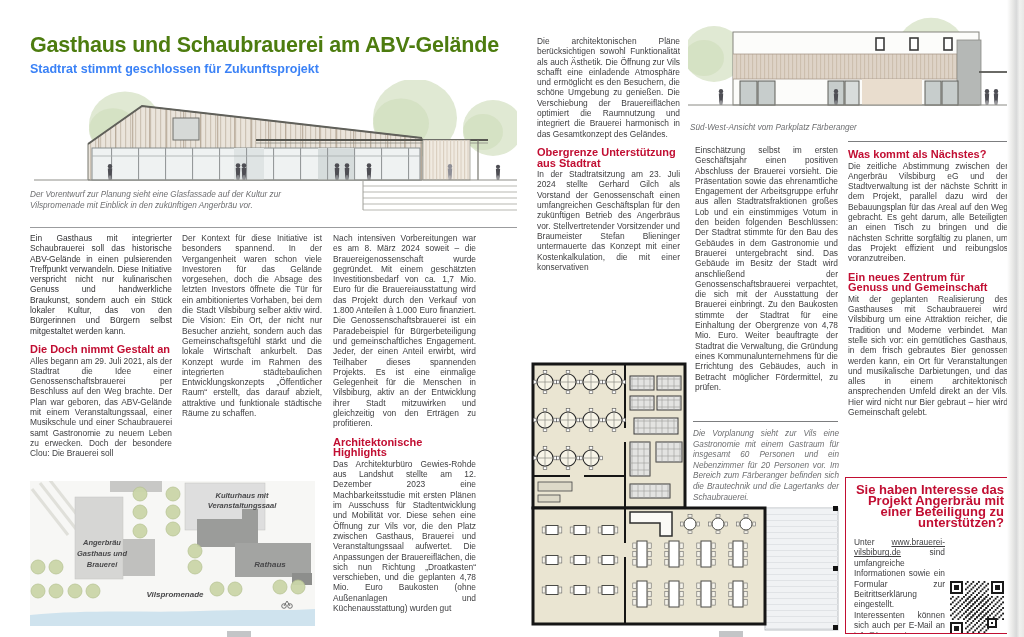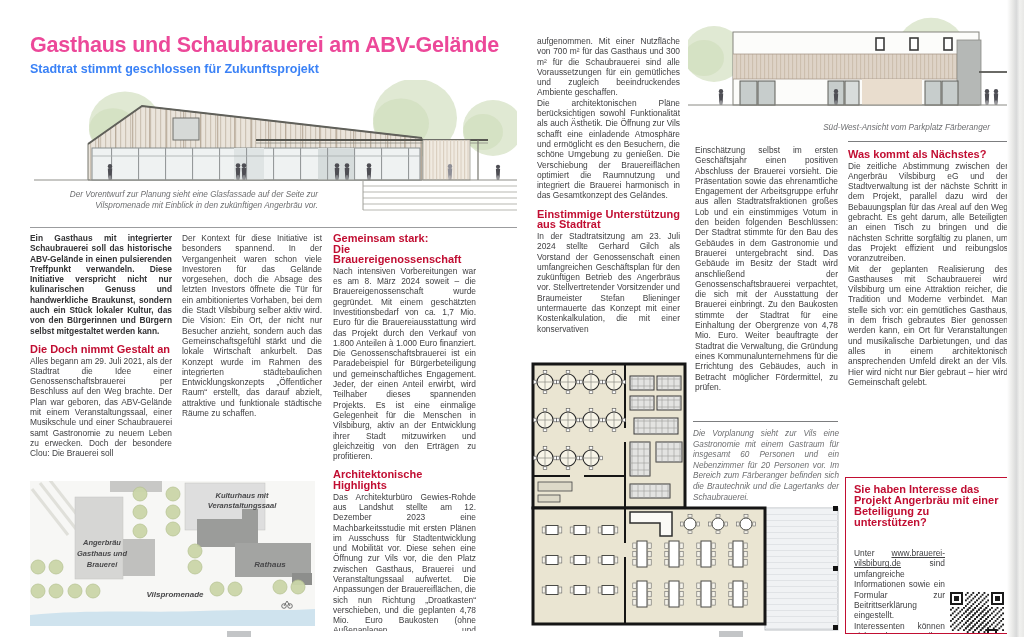--- a/index.html
+++ b/index.html
@@ -1,30 +1,30 @@
 <!DOCTYPE html>
 <html><head>
 <meta charset="utf-8">
 <style>
   *{margin:0;padding:0;box-sizing:border-box}
   html,body{width:1024px;height:637px;background:#ffffff;overflow:hidden}
   body{position:relative;font-family:"Liberation Sans",sans-serif;color:#414143}
   .abs{position:absolute}
-  .title{position:absolute;left:30px;top:33px;font-size:21.5px;font-weight:bold;color:#ec4899;letter-spacing:-.2px}
+  .title{position:absolute;left:30px;top:33px;font-size:21.5px;font-weight:bold;color:#4d7c0f;letter-spacing:-.2px}
   .subtitle{position:absolute;left:30px;top:62px;font-size:12.5px;font-weight:bold;color:#3b82f6}
   .col{position:absolute;text-align:justify;font-size:8.4px;line-height:10.3px;color:#414143;overflow:hidden;hyphens:auto}
   .col p{margin:0}
-  .intro{font-weight:bold;color:#333335}
+  .intro{font-weight:normal;color:#333335}
   h3.red{color:#c10e32;font-size:11px;line-height:10.6px;font-weight:bold;margin:8px 0 1px;text-align:left}
   .col h3.red:first-child{margin-top:0}
   .blk{display:block}
-  .caption{position:absolute;font-style:italic;color:#6e6f71;font-size:8.2px;line-height:10.6px;text-align:right}
+  .caption{position:absolute;font-style:italic;color:#6e6f71;font-size:8.2px;line-height:10.6px;text-align:left}
   .rule{position:absolute;height:1px;background:#9b9c9e}
   .infobox{position:absolute;border:1.6px solid #c10e32;padding:6px 8px 5px;font-size:8.4px;line-height:10.4px;color:#414143;text-align:justify;overflow:hidden;background:#fff}
-  .infobox .bh{color:#c10e32;font-weight:bold;font-size:11px;line-height:11px;text-align:left;margin-bottom:20px}
+  .infobox .bh{color:#c10e32;font-weight:bold;font-size:13px;line-height:11px;text-align:right;margin-bottom:9px}
   .infobox a{color:#414143;text-decoration:underline;cursor:pointer}
   .qr{float:right;width:54px;height:54px;margin:44px 0 0 5px}
   .edge{position:absolute;top:0;right:0;width:17px;height:637px;
         background:linear-gradient(to right,#ffffff 0%,#ebebe9 30%,#d8d9d9 55%,#f1f1ef 75%,#e8e8e6 100%)}
   .tab{position:absolute;bottom:0;height:6px;width:24px;background:#c3c5c7}
   svg text{font-family:"Liberation Sans",sans-serif}
 </style>
 </head>
 <body>
 
@@ -89,41 +89,37 @@
   <line x1="4" y1="100" x2="487" y2="100" stroke="#8f8f89" stroke-width="1"></line>
   <g stroke="#b7b7b1" stroke-width="1">
     <line x1="333" y1="106" x2="487" y2="106"></line>
       <line x1="333" y1="112" x2="487" y2="112"></line>
     <line x1="333" y1="118" x2="487" y2="118"></line>
       <line x1="333" y1="124" x2="487" y2="124"></line>
     <line x1="333" y1="130" x2="487" y2="130"></line>
       <line x1="333" y1="100" x2="333" y2="130" stroke="#a0a09a"></line>
   </g>
 </svg>
-<div class="caption" style="left:30px;top:190px;width:288px">Der Vorentwurf zur Planung sieht eine Glasfassade auf der Seite zur Vilspromenade mit Einblick in den zukünftigen Angerbräu vor.</div>
+<div class="caption" style="left:30px;top:190px;width:288px">Der Vorentwurf zur Planung sieht eine Glasfassade auf der Kultur zur Vilspromenade mit Einblick in den zukünftigen Angerbräu vor.</div>
 
 <div class="rule" style="left:30px;top:227px;width:487px"></div>
 
 <div class="col" style="left:30px;top:233px;width:142px;height:248px">
   <p class="intro">Ein Gasthaus mit integrierter Schaubrauerei soll das historische ABV-Gelände in einen pulsierenden Treffpunkt verwandeln. Diese Initiative verspricht nicht nur kulinarischen Genuss und handwerkliche Braukunst, sondern auch ein Stück lokaler Kultur, das von den Bürgerinnen und Bürgern selbst mitgestaltet werden kann.</p>
   <h3 class="red">
       <span class="blk">Die Doch nimmt Gestalt an</span>
     </h3>
   <p>Alles begann am 29. Juli 2021, als der Stadtrat die Idee einer Genossenschaftsbrauerei per Beschluss auf den Weg brachte. Der Plan war geboren, das ABV-Gelände mit einem Veranstaltungssaal, einer Musikschule und einer Schaubrauerei samt Gastronomie zu neuem Leben zu erwecken. Doch der besondere Clou: Die Brauerei soll</p>
 </div>
 
 <div class="col" style="left:182px;top:233px;width:140px;height:250px">
   <p>Der Kontext für diese Initiative ist besonders spannend. In der Vergangenheit waren schon viele Investoren für das Gelände vorgesehen, doch die Absage des letzten Investors öffnete die Tür für ein ambitioniertes Vorhaben, bei dem die Stadt Vilsbiburg selber aktiv wird. Die Vision: Ein Ort, der nicht nur Besucher anzieht, sondern auch das Gemeinschaftsgefühl stärkt und die lokale Wirtschaft ankurbelt. Das Konzept wurde im Rahmen des integrierten städtebaulichen Entwicklungskonzepts „Öffentlicher Raum“ erstellt, das darauf abzielt, attraktive und funktionale städtische Räume zu schaffen.</p>
 </div>
 
 <div class="col" style="left:333px;top:233px;width:143px;height:398px">
-  <h3 class="red">
-    <span class="blk">Gemeinsam stark:</span>
-    <span class="blk">Die Brauereigenossenschaft</span>
-  </h3>
   <p>Nach intensiven Vorbereitungen war es am 8. März 2024 soweit – die Brauereigenossenschaft wurde gegründet. Mit einem geschätzten Investitionsbedarf von ca. 1,7 Mio. Euro für die Brauereiausstattung wird das Projekt durch den Verkauf von 1.800 Anteilen à 1.000 Euro finanziert. Die Genossenschaftsbrauerei ist ein Paradebeispiel für Bürgerbeteiligung und gemeinschaftliches Engagement. Jeder, der einen Anteil erwirbt, wird Teilhaber dieses spannenden Projekts. Es ist eine einmalige Gelegenheit für die Menschen in Vilsbiburg, aktiv an der Entwicklung ihrer Stadt mitzuwirken und gleichzeitig von den Erträgen zu profitieren.</p>
   <h3 class="red">
       <span class="blk">Architektonische Highlights</span>
     </h3>
   <p>Das Architekturbüro Gewies-Rohde aus Landshut stellte am 12. Dezember 2023 eine Machbarkeitsstudie mit ersten Plänen im Ausschuss für Stadtentwicklung und Mobilität vor. Diese sehen eine Öffnung zur Vils vor, die den Platz zwischen Gasthaus, Brauerei und Veranstaltungssaal aufwertet. Die Anpassungen der Brauereiflächen, die sich nun Richtung „Droatkasten“ verschieben, und die geplanten 4,78 Mio. Euro Baukosten (ohne Außenanlagen und Küchenausstattung) wurden gut</p>
 </div>
 
 <svg class="abs" style="left:30px;top:481px" width="285" height="145" viewBox="0 0 285 145">
   <rect width="285" height="145" fill="#f7f7f5"></rect>
   <g stroke="#e0e0da" stroke-width="3">
@@ -211,24 +207,23 @@
     <use href="#pp" transform="translate(33,105) scale(1.15)"></use>
     <use href="#pp" transform="translate(148,105) scale(1.15)"></use>
     <use href="#pp" transform="translate(299,105) scale(1.15)"></use>
     <use href="#pp" transform="translate(308,105) scale(1.15)"></use>
   </g>
   <line x1="0" y1="105" x2="322" y2="105" stroke="#8a8a84" stroke-width="1"></line>
 </svg>
 <div class="caption" style="left:690px;top:123px;width:300px">Süd-West-Ansicht vom Parkplatz Färberanger</div>
 
 <div class="col" style="left:537px;top:36px;width:143px;height:322px">
-  <p>aufgenommen. Mit einer Nutzfläche von 700 m² für das Gasthaus und 300 m² für die Schaubrauerei sind alle Voraussetzungen für ein gemütliches und zugleich beeindruckendes Ambiente geschaffen.</p>
   <p>Die architektonischen Pläne berücksichtigen sowohl Funktionalität als auch Ästhetik. Die Öffnung zur Vils schafft eine einladende Atmosphäre und ermöglicht es den Besuchern, die schöne Umgebung zu genießen. Die Verschiebung der Brauereiflächen optimiert die Raumnutzung und integriert die Brauerei harmonisch in das Gesamtkonzept des Geländes.</p>
   <h3 class="red">
-    <span class="blk">Einstimmige Unterstützung</span>
+    <span class="blk">Obergrenze Unterstützung</span>
     <span class="blk">aus Stadtrat</span>
   </h3>
   <p>In der Stadtratsitzung am 23. Juli 2024 stellte Gerhard Gilch als Vorstand der Genossenschaft einen umfangreichen Geschäftsplan für den zukünftigen Betrieb des Angerbräus vor. Stellvertretender Vorsitzender und Braumeister Stefan Blieninger untermauerte das Konzept mit einer Kostenkalkulation, die mit einer konservativen</p>
 </div>
 
 <div class="col" style="left:695px;top:145px;width:143px;height:262px">
   <p>Einschätzung selbst im ersten Geschäftsjahr einen positiven Abschluss der Brauerei vorsieht. Die Präsentation sowie das ehrenamtliche Engagement der Arbeitsgruppe erfuhr aus allen Stadtratsfraktionen großes Lob und ein einstimmiges Votum in den beiden folgenden Beschlüssen: Der Stadtrat stimmte für den Bau des Gebäudes in dem Gastronomie und Brauerei untergebracht sind. Das Gebäude im Besitz der Stadt wird anschließend der Genossenschaftsbrauerei verpachtet, die sich mit der Ausstattung der Brauerei einbringt. Zu den Baukosten stimmte der Stadtrat für eine Einhaltung der Obergrenze von 4,78 Mio. Euro. Weiter beauftragte der Stadtrat die Verwaltung, die Gründung eines Kommunalunternehmens für die Errichtung des Gebäudes, auch in Betracht möglicher Fördermittel, zu prüfen.</p>
 </div>
 
 <svg class="abs" style="left:530px;top:358px" width="315" height="274" viewBox="0 0 315 274">
@@ -349,20 +344,24 @@
 
 <div class="rule" style="left:693px;top:421px;width:145px;background:#7c7d7f"></div>
 <div class="caption" style="left:693px;top:429px;width:146px;text-align:justify">Die Vorplanung sieht zur Vils eine Gastronomie mit einem Gastraum für insgesamt 60 Personen und ein Nebenzimmer für 20 Personen vor. Im Bereich zum Färberanger befinden sich die Brautechnik und die Lagertanks der Schaubrauerei.</div>
 
 <div class="rule" style="left:848px;top:141px;width:160px;background:#7c7d7f"></div>
 <div class="col" style="left:848px;top:149px;width:160px;height:324px">
   <h3 class="red">
       <span class="blk">Was kommt als Nächstes?</span>
     </h3>
   <p>Die zeitliche Abstimmung zwischen der Angerbräu Vilsbiburg eG und der Stadtverwaltung ist der nächste Schritt in dem Projekt, parallel dazu wird der Bebauungsplan für das Areal auf den Weg gebracht. Es geht darum, alle Beteiligten an einen Tisch zu bringen und die nächsten Schritte sorgfältig zu planen, um das Projekt effizient und reibungslos voranzutreiben.</p>
+  <h3 class="red">
+    <span class="blk">Ein neues Zentrum für</span>
+    <span class="blk">Genuss und Gemeinschaft</span>
+  </h3>
   <p>Mit der geplanten Realisierung des Gasthauses mit Schaubrauerei wird Vilsbiburg um eine Attraktion reicher, die Tradition und Moderne verbindet. Man stelle sich vor: ein gemütliches Gasthaus, in dem frisch gebrautes Bier genossen werden kann, ein Ort für Veranstaltungen und musikalische Darbietungen, und das alles in einem architektonisch ansprechenden Umfeld direkt an der Vils. Hier wird nicht nur Bier gebraut – hier wird Gemeinschaft gelebt.</p>
 </div>
 
 <div class="infobox" style="left:845px;top:477px;width:168px;height:157px">
   <div class="bh">Sie haben Interesse das Projekt Angerbräu mit einer Beteiligung zu unterstützen?</div>
   <div>
     <svg class="qr" viewBox="0 0 29 29" shape-rendering="crispEdges">
       <defs>
           <pattern id="qn" width="3" height="3" patternUnits="userSpaceOnUse">
             <rect x="0" y="0" width="1" height="1" fill="#1a1a1a"></rect>

